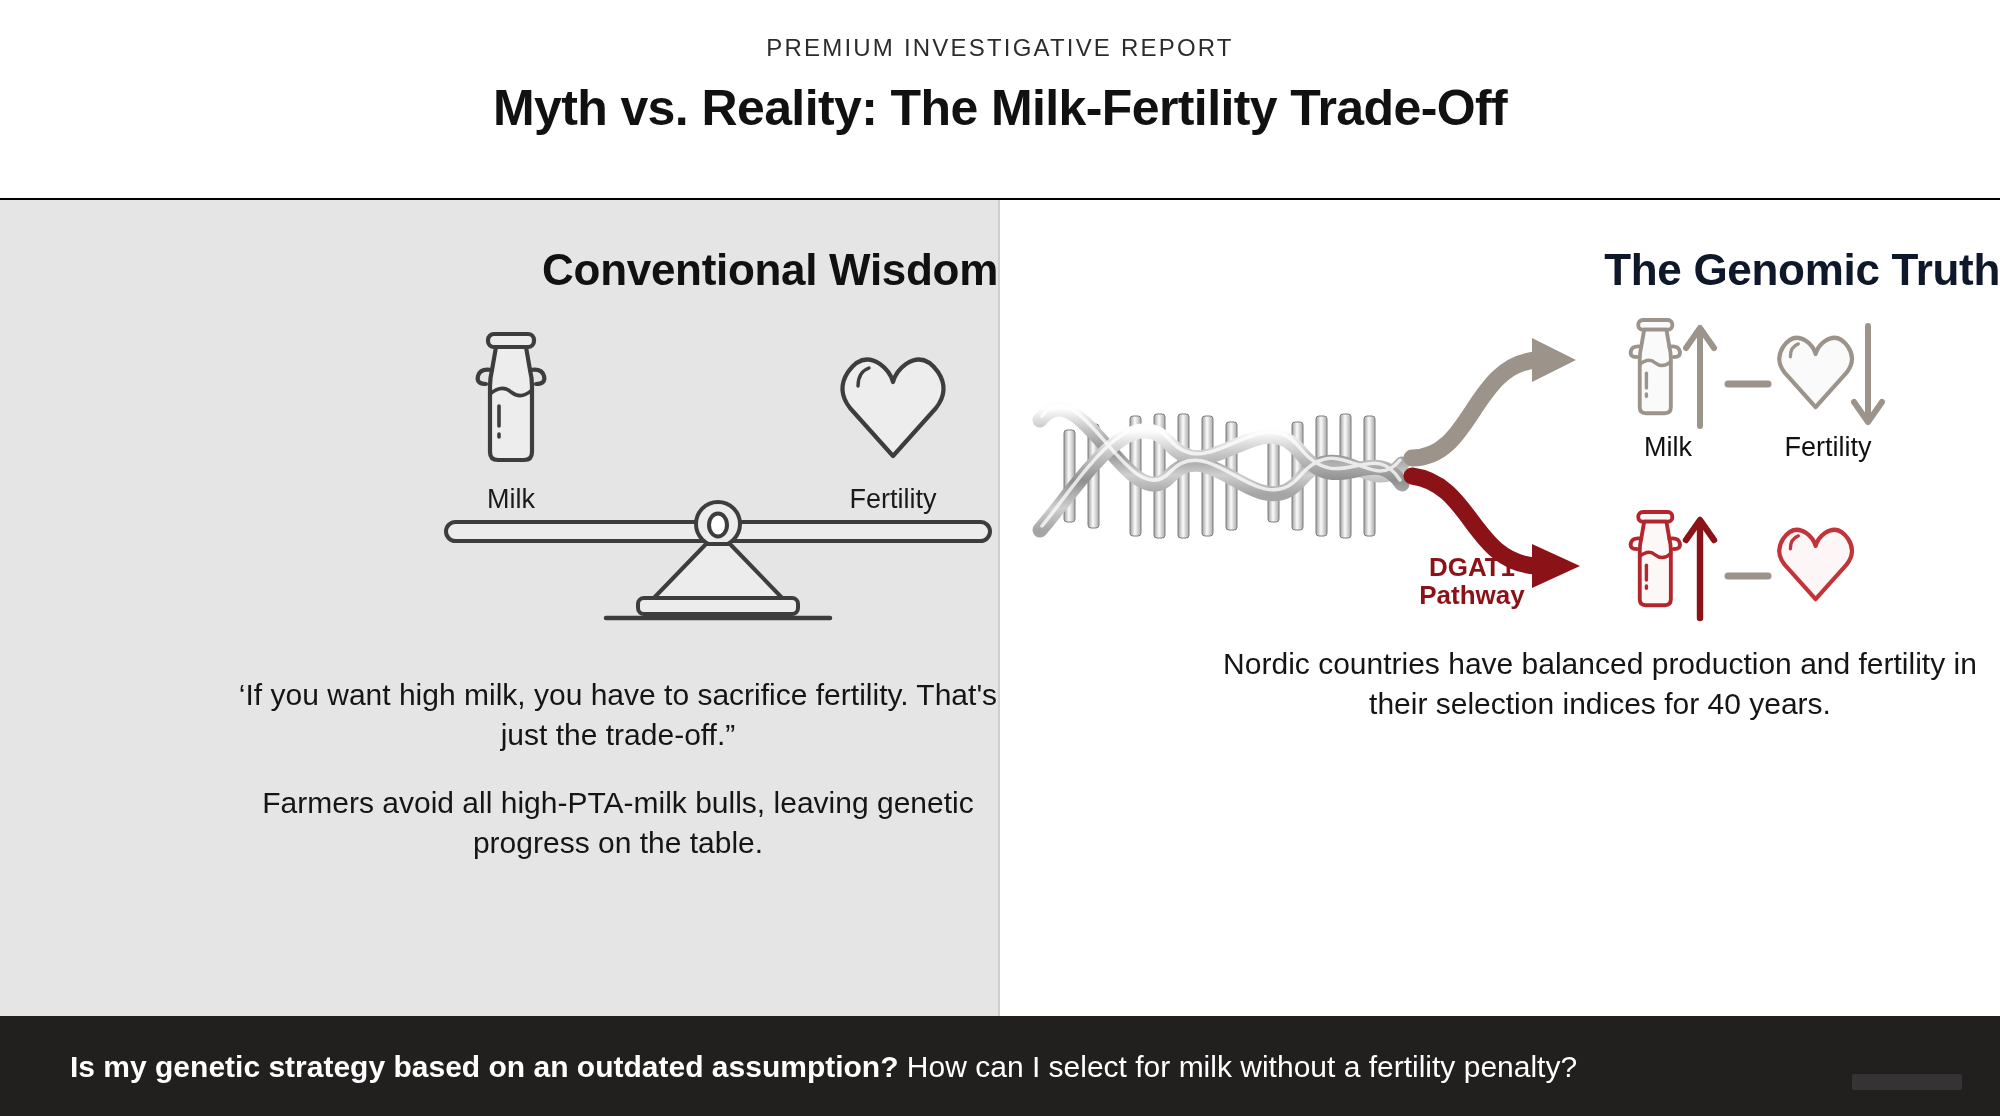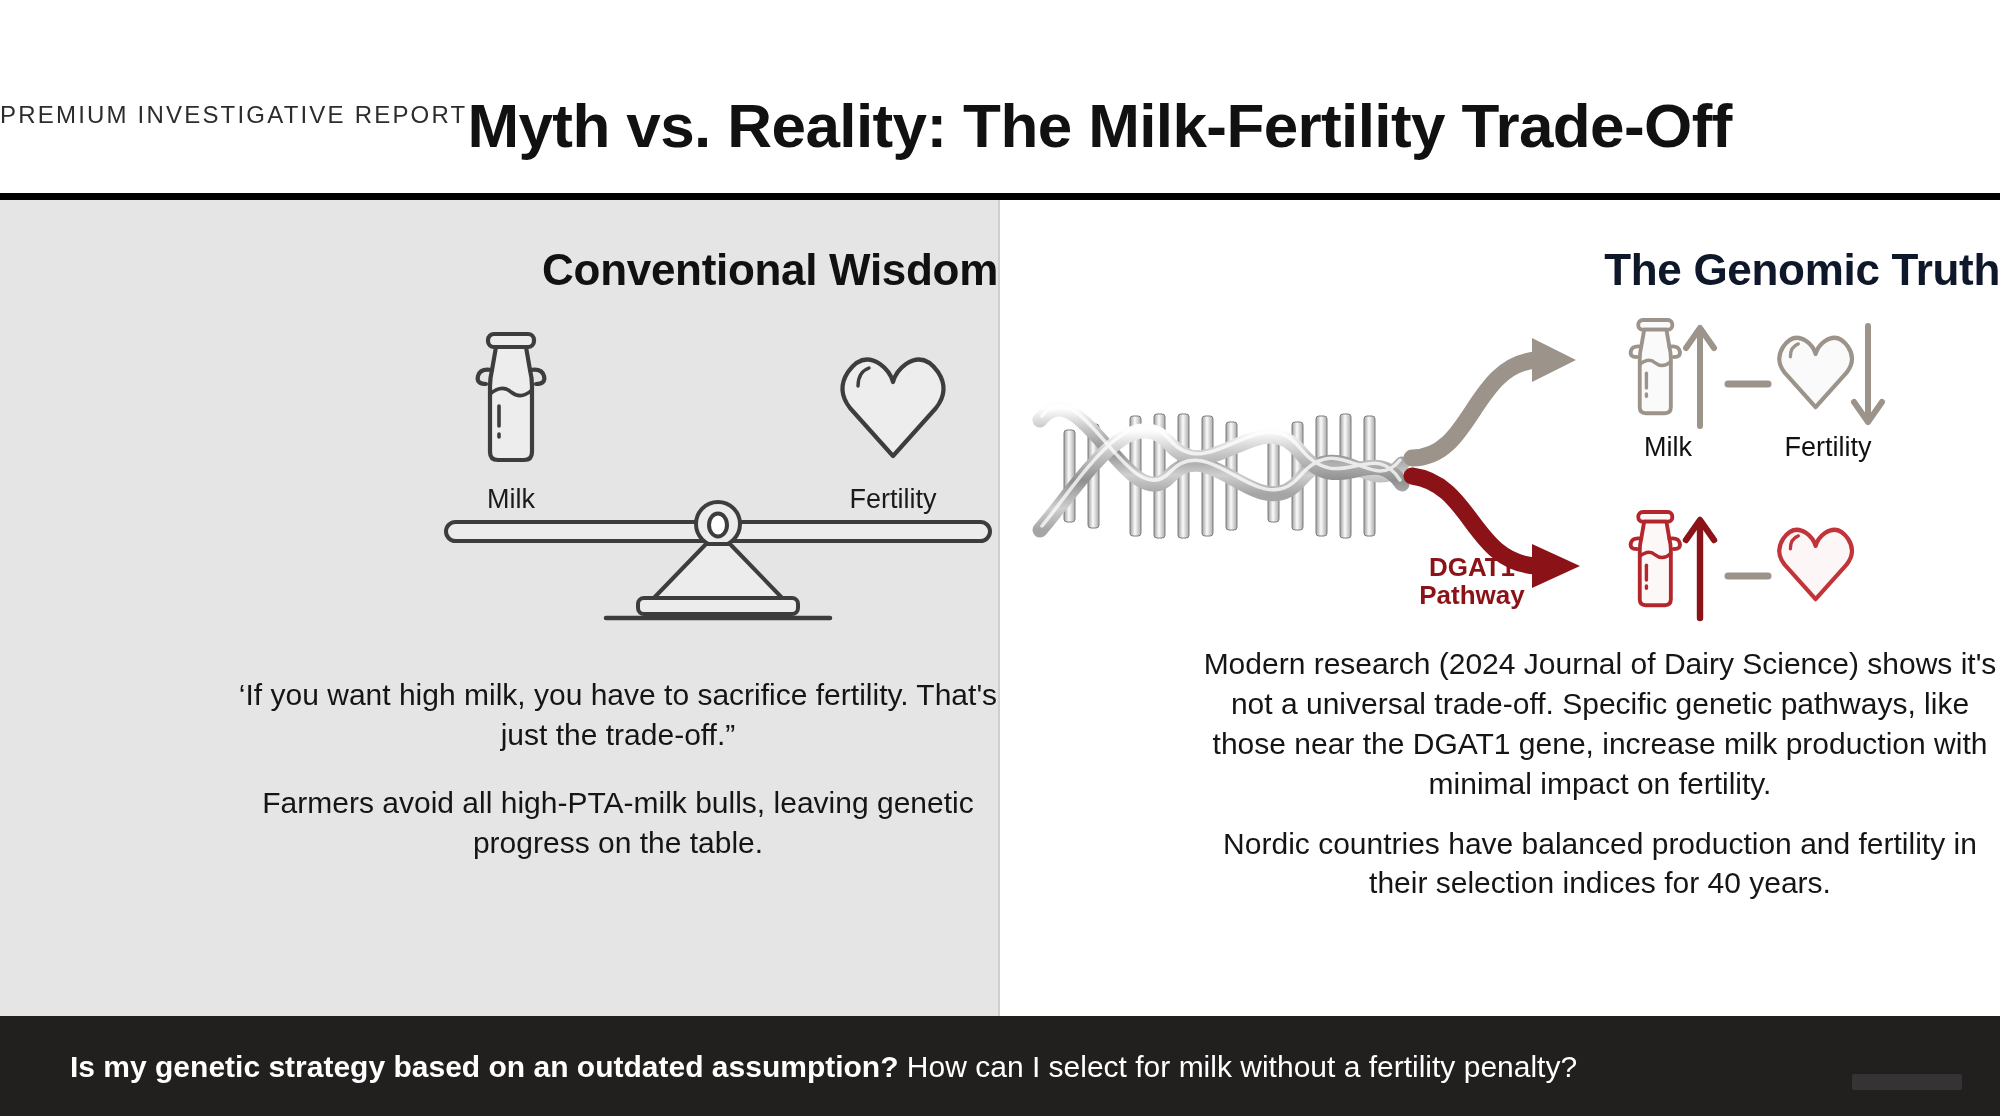--- a/index.html
+++ b/index.html
@@ -18,41 +18,41 @@
     height: 1116px;
     background: #ffffff;
     display: flex;
     flex-direction: column;
   }
 
   
   .header {
     height: 200px;
     background: #ffffff;
-    border-bottom: 7px solid #000000;
-    display: flex;
-    flex-direction: row;
+    border-bottom: 2px solid #000000;
+    display: flex;
+    flex-direction: column;
     align-items: center;
     justify-content: flex-start;
     padding-top: 36px;
     flex: 0 0 200px;
   }
 
   .eyebrow {
     font-size: 24px;
     letter-spacing: 2.2px;
     color: #2c2c2c;
     font-weight: 400;
     text-transform: uppercase;
     line-height: 1;
   }
 
   .main-title {
     margin-top: 22px;
-    font-size: 62px;
+    font-size: 50px;
     font-weight: 700;
     color: #111111;
     letter-spacing: -0.6px;
     line-height: 1.05;
     text-align: center;
   }
 
   
   .panels {
     flex: 1 1 auto;
@@ -338,21 +338,20 @@
               <path d="M55 110 L12 62 Q-2 44 10 26 Q24 6 42 18 Q52 25 55 36 Q58 25 68 18 Q86 6 100 26 Q112 44 98 62 Z" fill="#fdf6f6"></path>
               <path d="M20 40 Q20 26 31 22" stroke-width="4.6"></path>
             </g>
             <text x="52" y="148" text-anchor="middle" font-family="Liberation Sans, sans-serif" font-size="27" fill="#111111">Milk</text>
             <text x="212" y="148" text-anchor="middle" font-family="Liberation Sans, sans-serif" font-size="27" fill="#111111">Fertility</text>
           </g>
         </svg>
       </div>
 
       <div class="right-body">
-        <p>Modern research (2024 Journal of Dairy Science) shows it's not a universal trade-off. Specific genetic pathways, like those near the DGAT1 gene, increase milk production with minimal impact on fertility.</p>
         <p>Nordic countries have balanced production and fertility in their selection indices for 40 years.</p>
       </div>
     </div>
   </div>
 
   <div class="footer">
     <div class="footer-text">
       <span class="footer-bold">Is my genetic strategy based on an outdated assumption?</span>
       <span class="footer-reg">How can I select for milk without a fertility penalty?</span>
     </div>

